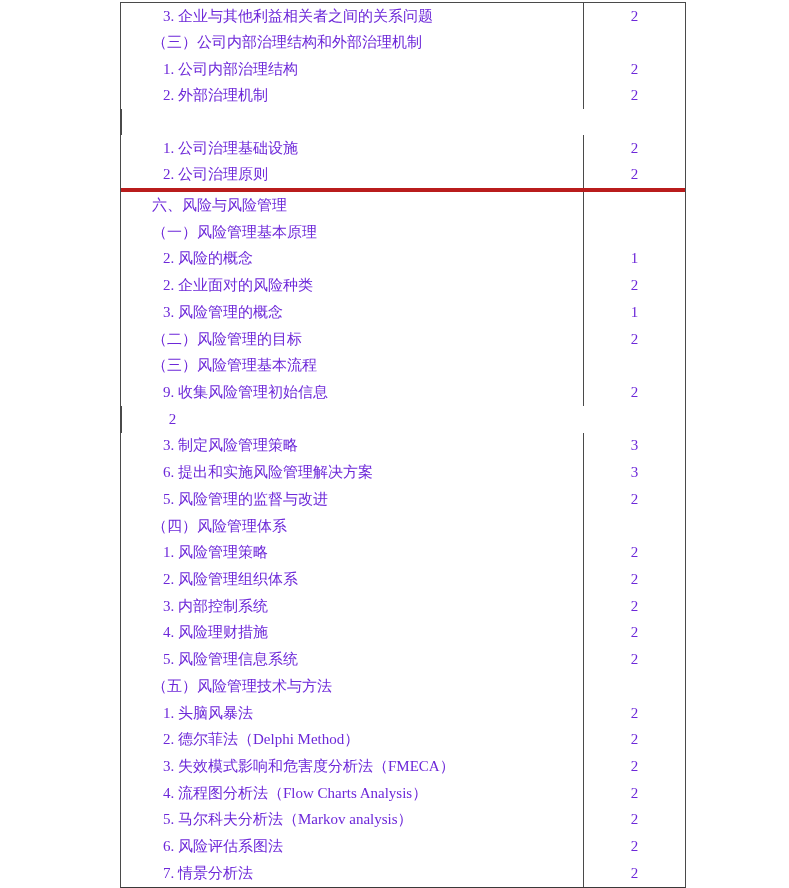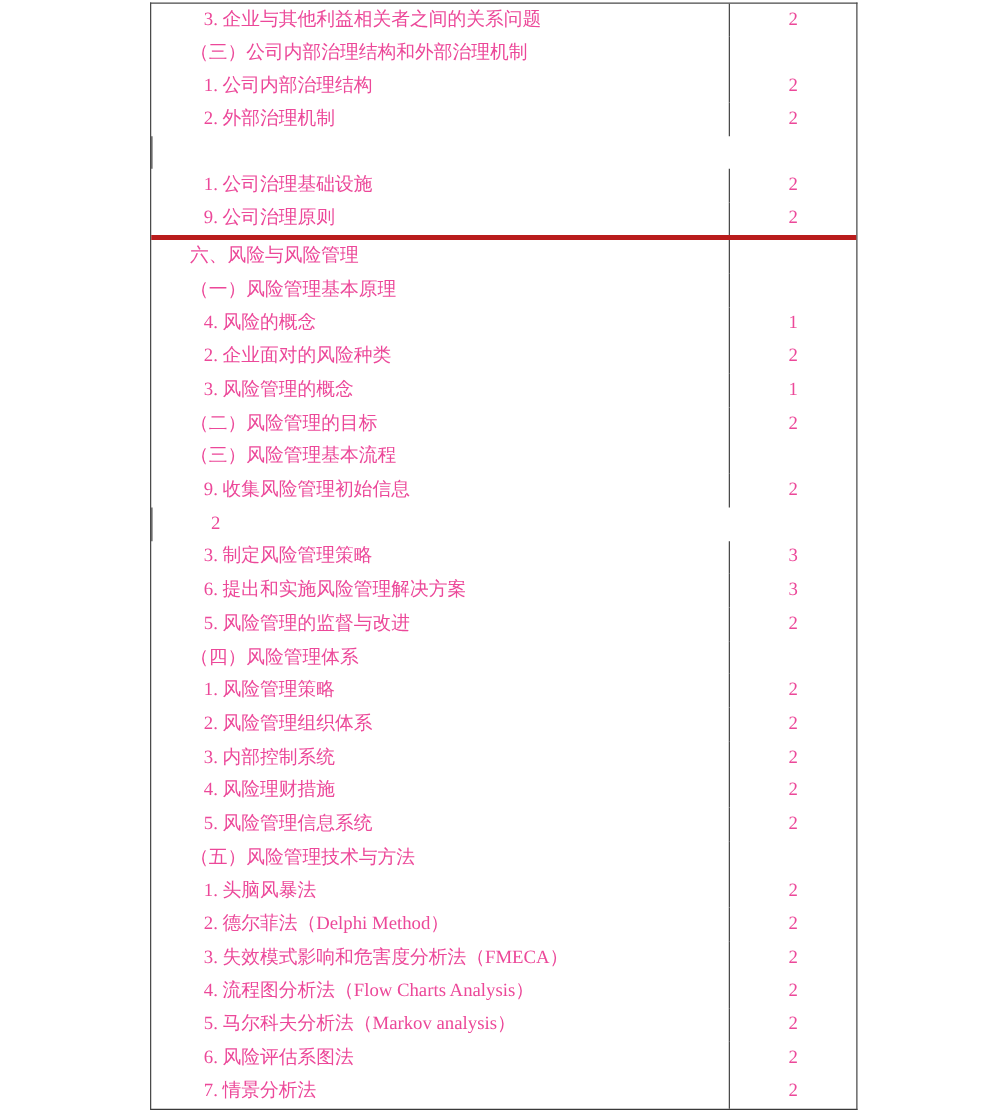--- a/index.html
+++ b/index.html
@@ -6,21 +6,21 @@
     margin: 0;
     padding: 0;
     background: #ffffff;
   }
   .page {
     position: relative;
     width: 709px;
     height: 888px;
     background: #ffffff;
     font-family: "Liberation Serif", "DejaVu Serif", serif;
-    color: #ec4899;
+    color: #6d28d9;
     overflow: hidden;
   }
   .syllabus-table {
     position: absolute;
     left: 120px;
     top: 2px;
     width: 566px;
     box-sizing: border-box;
     border: 1px solid #4a4a4a;
     border-bottom-width: 2px;
@@ -82,35 +82,35 @@
           <div class="cell-score">2</div>
         </div>
         <div class="row">
           <div class="cell-score"></div>
         </div>
         <div class="row sub">
           <div class="cell-title">1. 公司治理基础设施</div>
           <div class="cell-score">2</div>
         </div>
         <div class="row sub">
-          <div class="cell-title">9. 公司治理原则</div>
+          <div class="cell-title">2. 公司治理原则</div>
           <div class="cell-score">2</div>
         </div>
       </div>
       <div class="table-section sec1">
         <div class="row">
           <div class="cell-title">六、风险与风险管理</div>
           <div class="cell-score"></div>
         </div>
         <div class="row">
           <div class="cell-title">（一）风险管理基本原理</div>
           <div class="cell-score"></div>
         </div>
         <div class="row sub">
-          <div class="cell-title">4. 风险的概念</div>
+          <div class="cell-title">2. 风险的概念</div>
           <div class="cell-score">1</div>
         </div>
         <div class="row sub">
           <div class="cell-title">2. 企业面对的风险种类</div>
           <div class="cell-score">2</div>
         </div>
         <div class="row sub">
           <div class="cell-title">3. 风险管理的概念</div>
           <div class="cell-score">1</div>
         </div>

